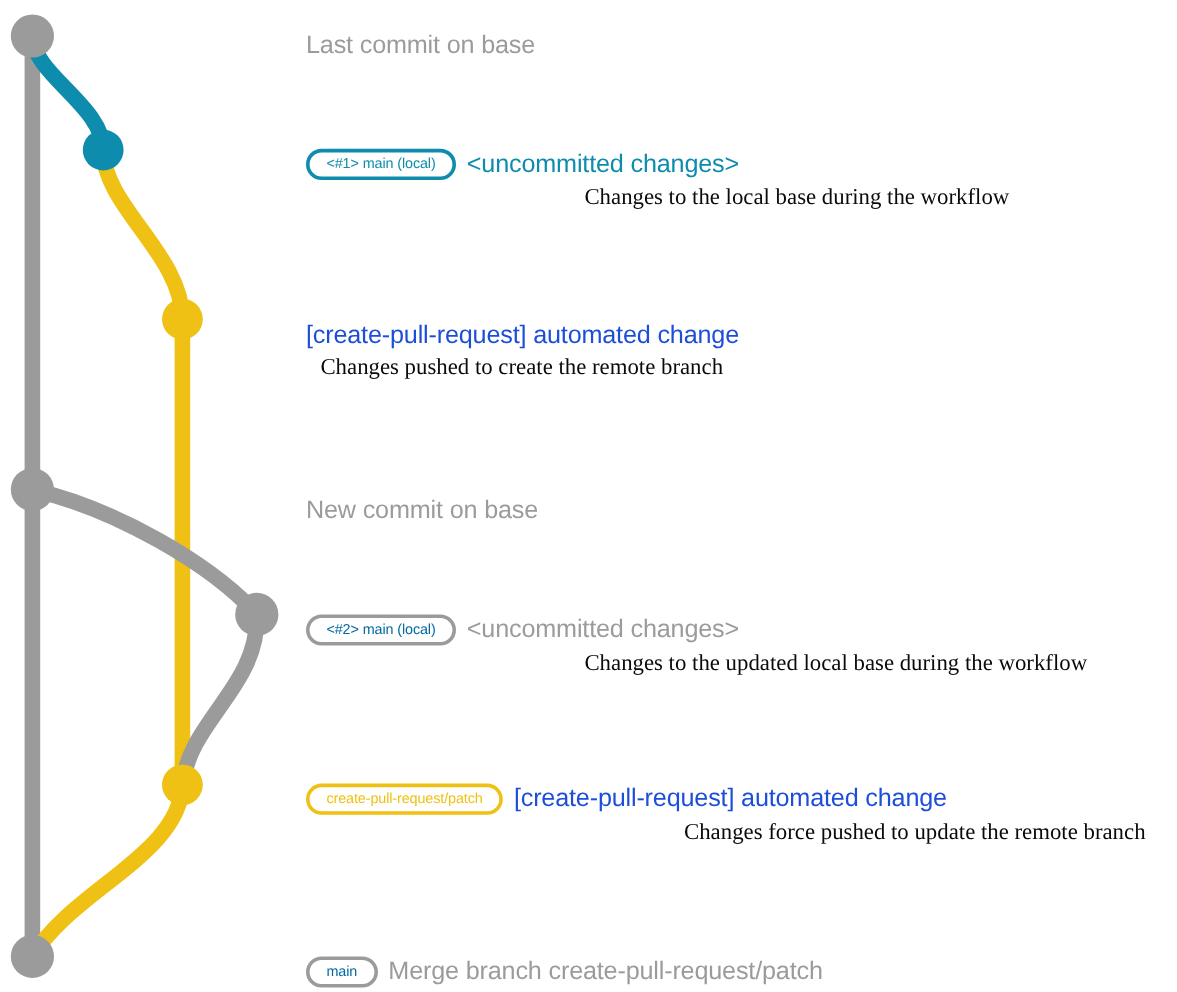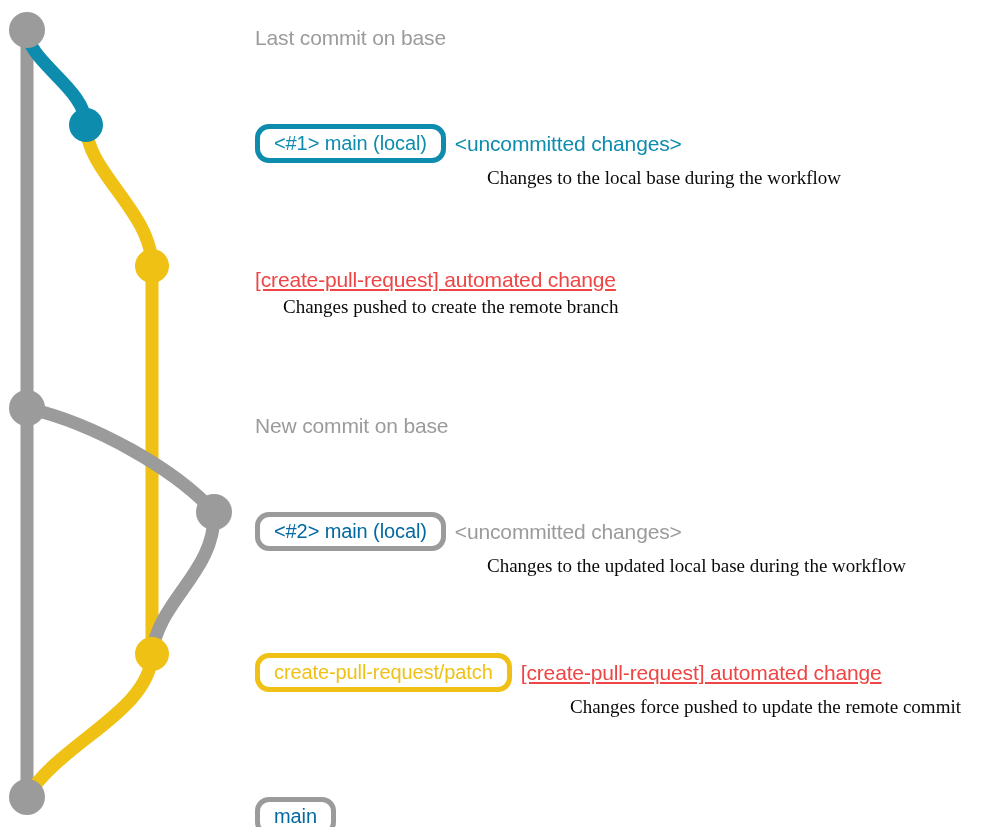--- a/index.html
+++ b/index.html
@@ -41,60 +41,60 @@
   .row-inner {
     display: flex;
     align-items: center;
     gap: 9px;
   }
   .tag {
     display: inline-flex;
     align-items: center;
     justify-content: center;
     box-sizing: border-box;
-    border: 5px solid #701a75;
+    border: 3px solid #701a75;
     border-radius: 14px;
     padding: 3px 14px 4px 14px;
-    font-size: 20px;
+    font-size: 12px;
     line-height: 1.12;
     color: #9b9b9b;
     background: #ffffff;
     white-space: nowrap;
     letter-spacing: -0.1px;
   }
   .tag.blue   { border-color: #0d8cae; color: #0d8cae; }
   .tag.yellow { border-color: #efc114; color: #efc114; }
   .tag.gray   { border-color: #9b9b9b; color: #0369a1; }
 
   .subject {
     font-size: 21px;
     line-height: 1.15;
     white-space: nowrap;
     letter-spacing: -0.15px;
   }
   .subject.blue   { color: #0d8cae; }
-  .subject.yellow { color: #ef4444; text-decoration: underline; }
+  .subject.yellow { color: #1d4ed8; }
   .subject.gray   { color: #9b9b9b; }
 
   .heading {
     font-size: 21px;
     color: #9b9b9b;
     white-space: nowrap;
     letter-spacing: -0.15px;
   }
 
   .body-text {
     font-family: "Liberation Serif", serif;
     font-size: 19px;
     color: #0a0a0a;
     white-space: nowrap;
     line-height: 1.2;
   }
   .stack { display: flex; flex-direction: column; }
-  .indent-a { margin-left: 28px; margin-top: 4px; }
+  .indent-a { margin-left: 12px; margin-top: 4px; }
   .indent-b { margin-left: 232px; margin-top: 4px; text-align: right; }
   .indent-c { margin-left: 315px; margin-top: 4px; }
 </style>
 </head>
 <body>
 
 <svg id="graph" viewBox="0 0 981 827" xmlns="http://www.w3.org/2000/svg">
   <g fill="none" stroke-linecap="round" stroke-width="13">
 
     <path d="M 27 30 L 27 797" stroke="#9b9b9b"></path>
@@ -158,23 +158,24 @@
       <div class="body-text indent-b">Changes to the updated local base during the workflow</div>
     </div>
   </div>
 
   <div class="row" style="left:255px; top:637px;">
     <div class="stack">
       <div class="row-inner">
         <span class="tag yellow">create-pull-request/patch</span>
         <span class="subject yellow">[create-pull-request] automated change</span>
       </div>
-      <div class="body-text indent-c">Changes force pushed to update the remote commit</div>
+      <div class="body-text indent-c">Changes force pushed to update the remote branch</div>
     </div>
   </div>
 
   <div class="row" style="left:255px; top:781px;">
     <div class="row-inner">
       <span class="tag gray">main</span>
+      <span class="subject gray">Merge branch create-pull-request/patch</span>
     </div>
   </div>
 
 </div>
 
 </body></html>

